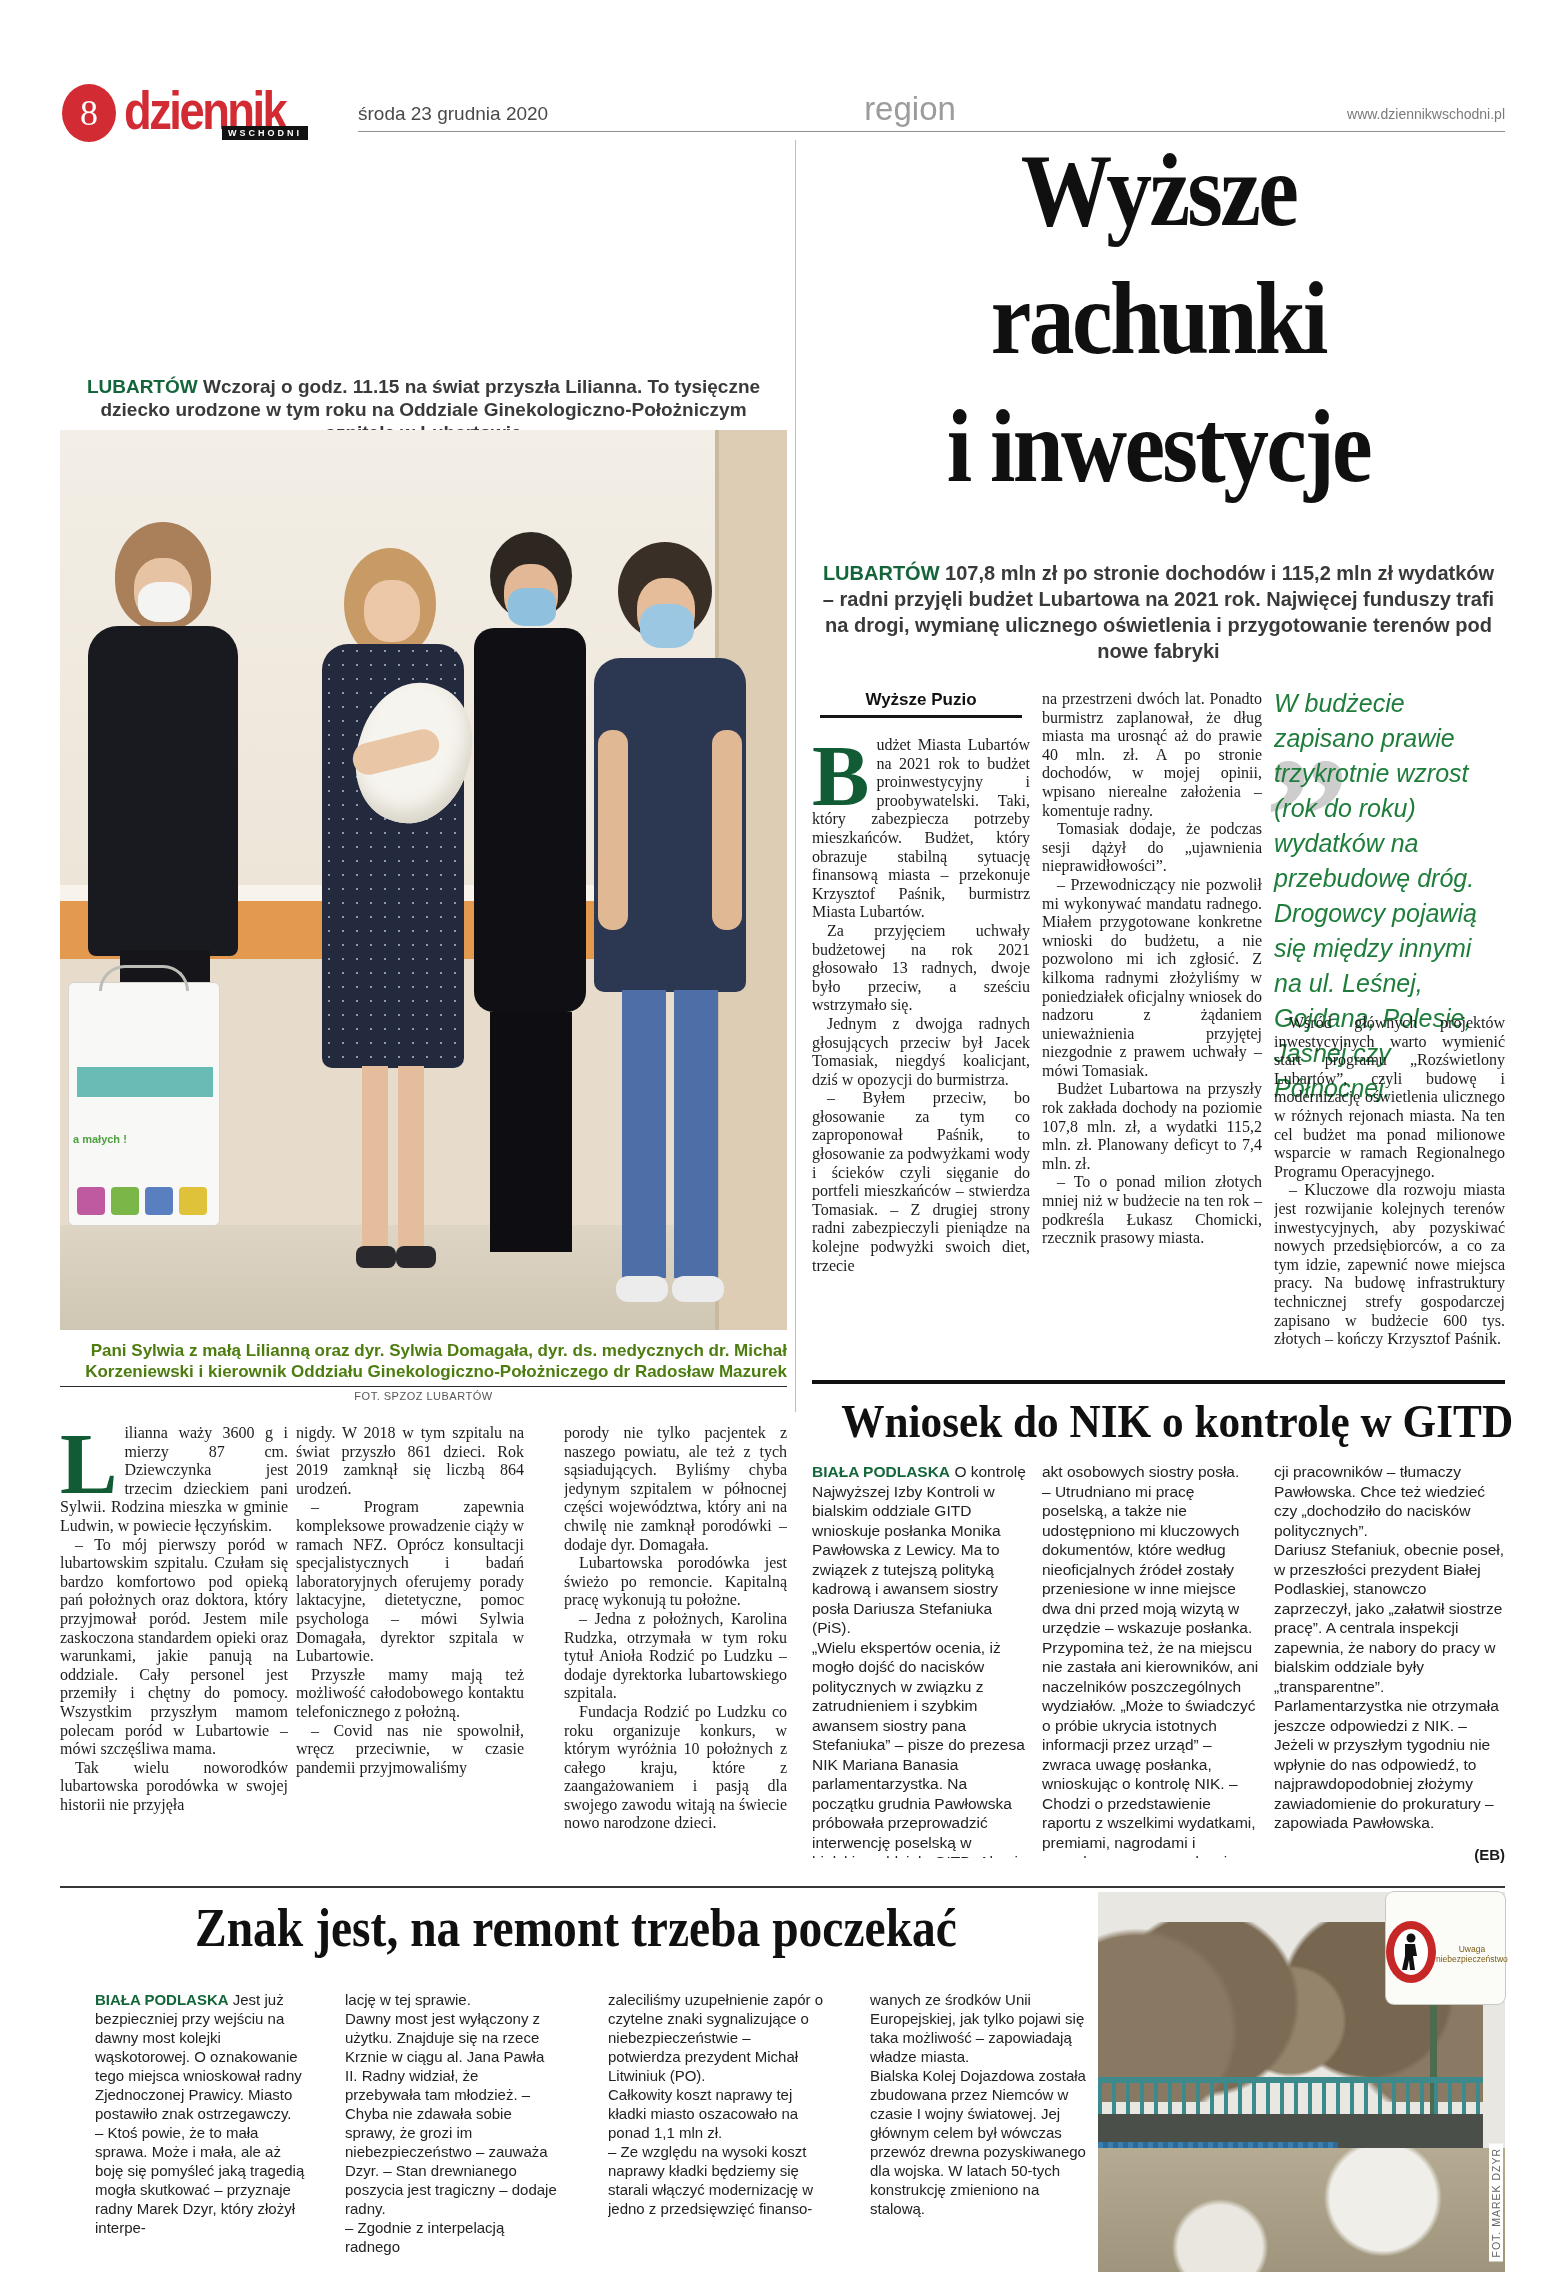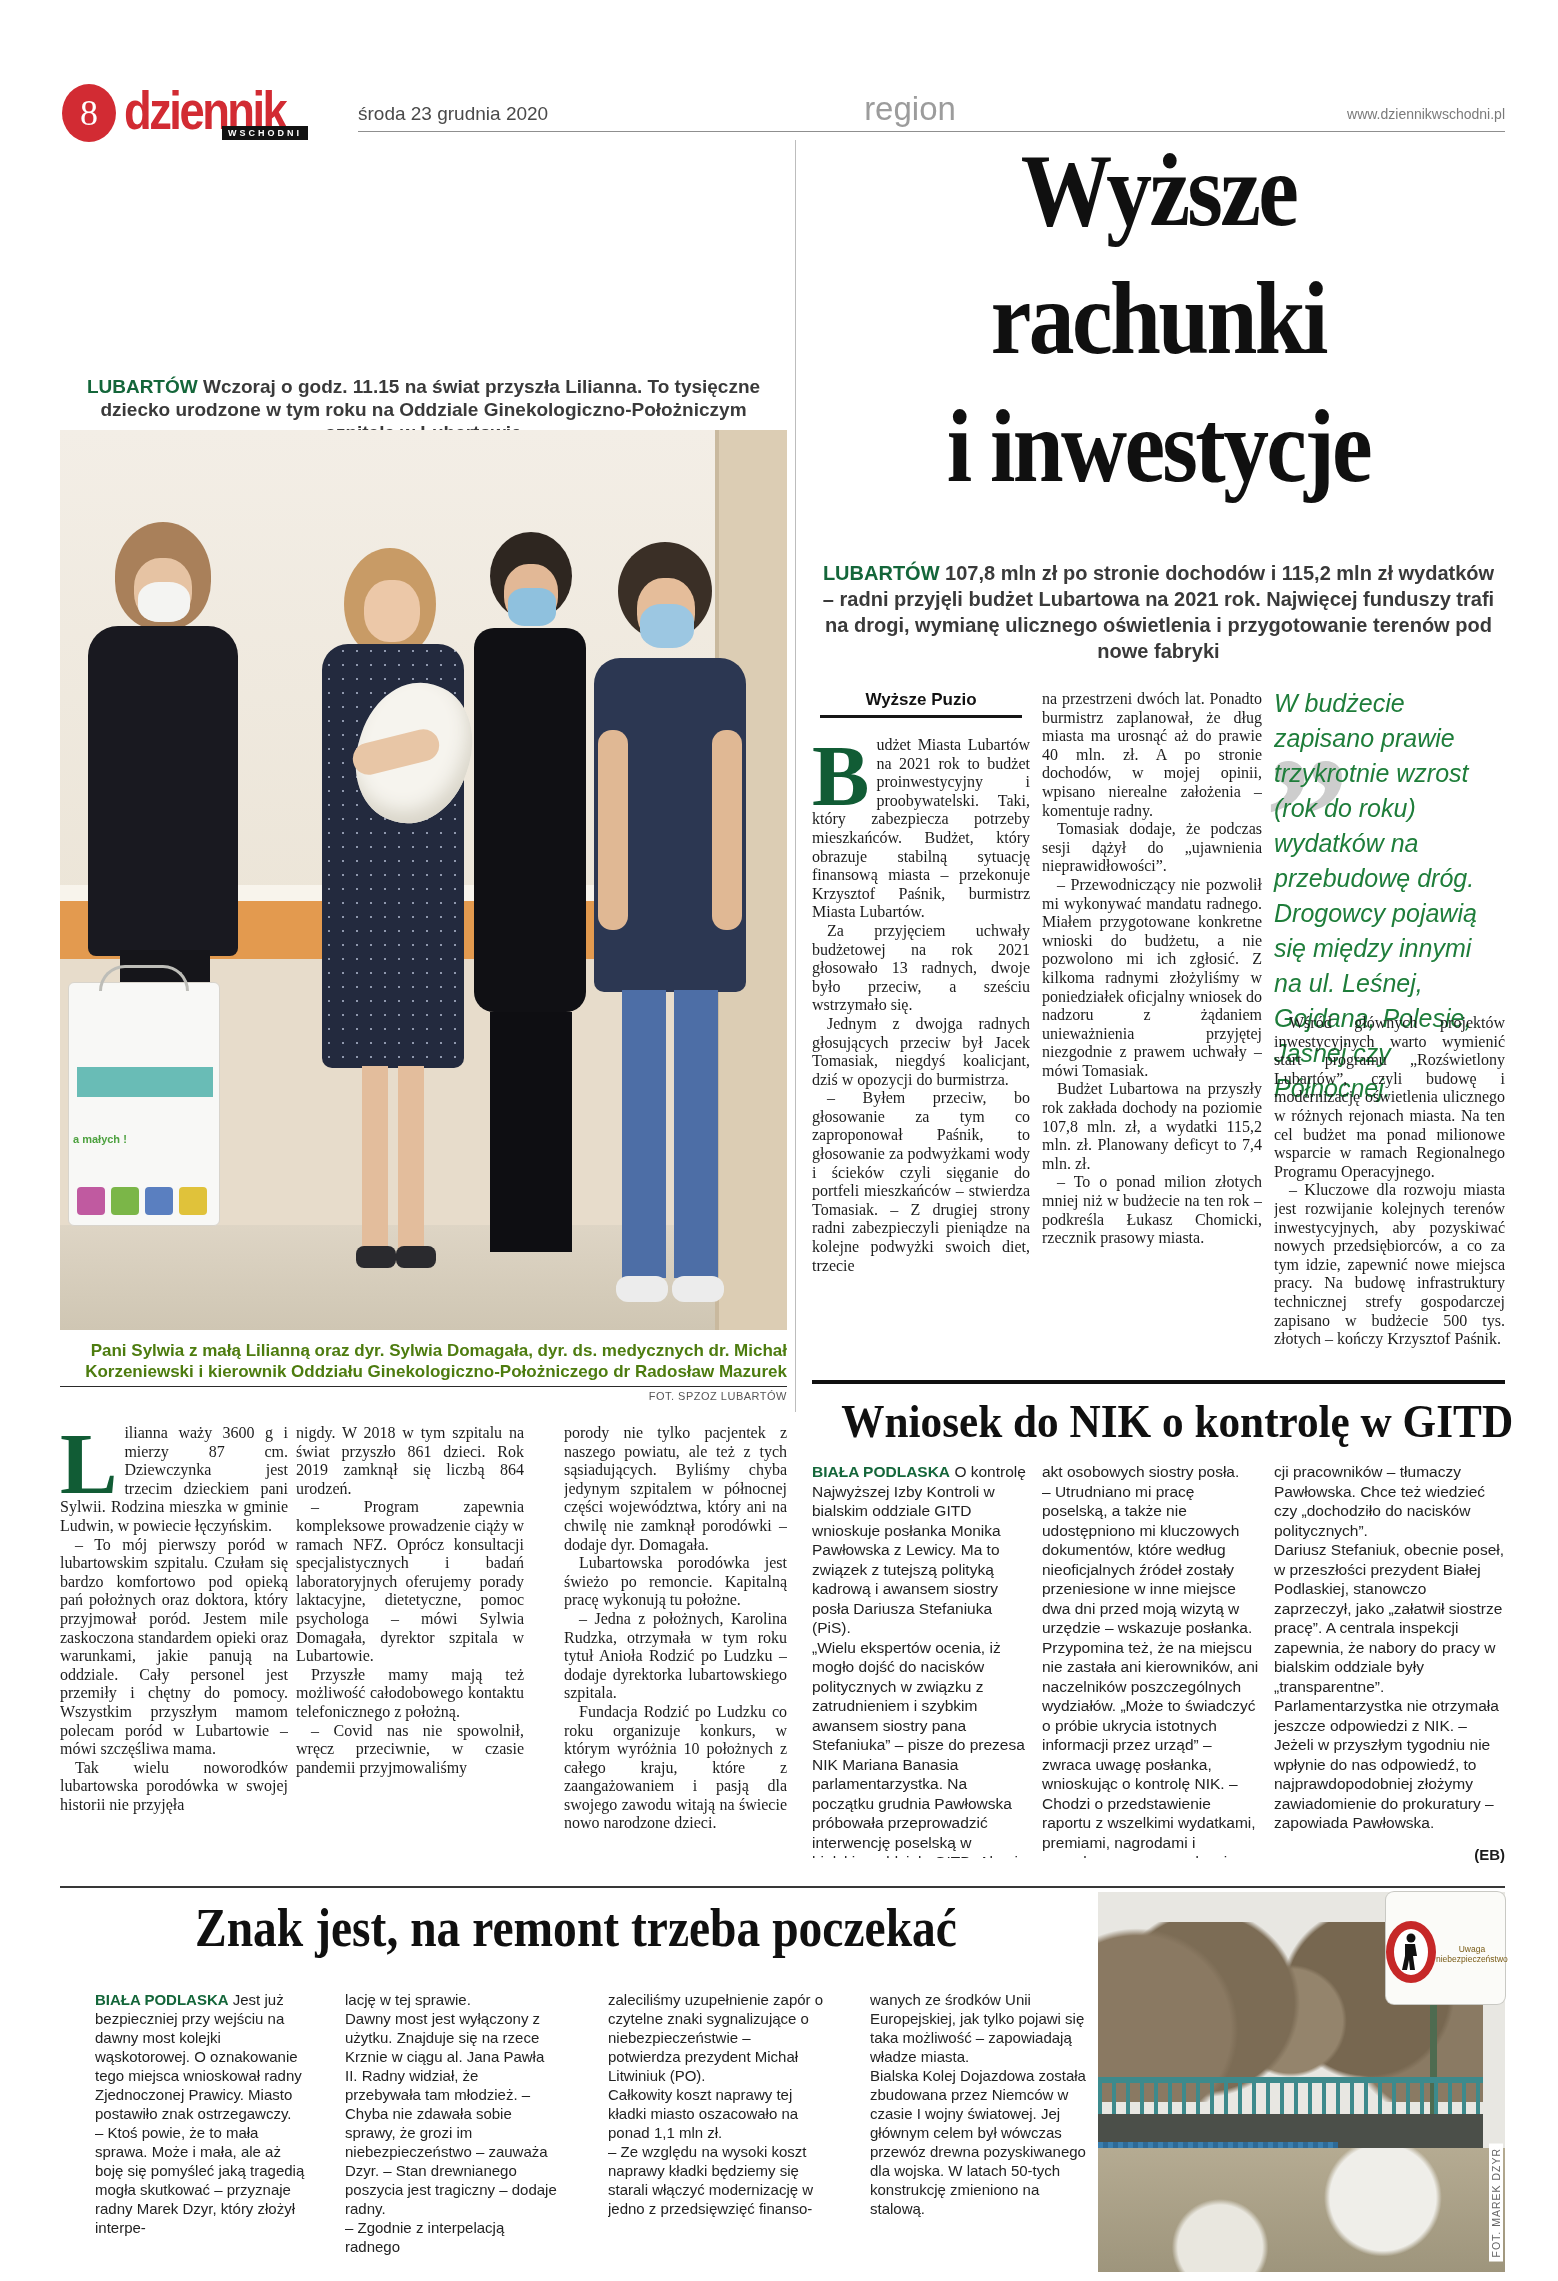--- a/index.html
+++ b/index.html
@@ -84,21 +84,21 @@
   .ph{position:absolute;}
   .wall-top{left:0;top:0;width:727px;height:470px;background:linear-gradient(#f3eee6,#ece5d8);}
   .stripe-w{left:0;top:455px;width:727px;height:16px;background:#f8f4ec;}
   .stripe-o{left:0;top:471px;width:727px;height:58px;background:#e39a4f;}
   .wall-low{left:0;top:529px;width:727px;height:266px;background:#e7dccb;}
   .floor{left:0;top:795px;width:727px;height:105px;background:linear-gradient(#ded5c5,#cfc6b3);}
   .doorcol{left:655px;top:0;width:72px;height:900px;background:#dccdb4;border-left:4px solid #c9b99e;}
 
   .caption-box{left:60px;top:1340px;width:727px;font-weight:700;font-size:17px;line-height:21px;color:#4d7c0f;text-align:right;}
   .credit-line{left:60px;top:1386px;width:727px;border-top:1px solid #2a2a2a;padding-top:3px;
-               text-align:right;font-size:11px;letter-spacing:.5px;color:#555;}
+               text-align:center;font-size:11px;letter-spacing:.5px;color:#555;}
 
   
   .ba-photo{left:1098px;top:1892px;width:407px;height:380px;overflow:hidden;background:#e8e7e2;}
   .sky{left:0;top:0;width:385px;height:200px;background:linear-gradient(#edecе8,#dcdad2);}
   .trees{left:0;top:30px;width:385px;height:180px;
     background:
       radial-gradient(circle at 10% 60%, #8a7962 0 26%, transparent 28%),
       radial-gradient(circle at 28% 45%, #7c6c55 0 30%, transparent 32%),
       radial-gradient(circle at 50% 55%, #94846c 0 24%, transparent 26%),
       radial-gradient(circle at 70% 40%, #776750 0 28%, transparent 30%),
@@ -251,21 +251,21 @@
       <p>Budżet Lubartowa na przyszły rok zakłada dochody na poziomie 107,8 mln. zł, a wydatki 115,2 mln. zł. Planowany deficyt to 7,4 mln. zł.</p>
       <p>– To o ponad milion złotych mniej niż w budżecie na ten rok – podkreśla Łukasz Chomicki, rzecznik prasowy miasta.</p>
     </div>
 
   <div class="abs ra-quote">
     <span class="quote-mark">„</span>
     <div class="quote-text">W budżecie zapisano prawie trzykrotnie wzrost (rok do roku) wydatków na przebudowę dróg. Drogowcy pojawią się między innymi na ul. Leśnej, Gojdana, Polesie, Jasnej czy Północnej.</div>
   </div>
   <div class="abs serif-col ra-col3 indent-all">
       <p>Wśród głównych projektów inwestycyjnych warto wymienić start programu „Rozświetlony Lubartów”, czyli budowę i modernizację oświetlenia ulicznego w różnych rejonach miasta. Na ten cel budżet ma ponad milionowe wsparcie w ramach Regionalnego Programu Operacyjnego.</p>
-      <p>– Kluczowe dla rozwoju miasta jest rozwijanie kolejnych terenów inwestycyjnych, aby pozyskiwać nowych przedsiębiorców, a co za tym idzie, zapewnić nowe miejsca pracy. Na budowę infrastruktury technicznej strefy gospodarczej zapisano w budżecie 500 tys. złotych – kończy Krzysztof Paśnik.</p>
+      <p>– Kluczowe dla rozwoju miasta jest rozwijanie kolejnych terenów inwestycyjnych, aby pozyskiwać nowych przedsiębiorców, a co za tym idzie, zapewnić nowe miejsca pracy. Na budowę infrastruktury technicznej strefy gospodarczej zapisano w budżecie 600 tys. złotych – kończy Krzysztof Paśnik.</p>
     </div>
 
   <div class="abs nik-rule"></div>
   <div class="abs serif-head nik-h">
     <span class="hl-line">Wniosek do NIK o kontrolę w GITD</span>
   </div>
   <div class="abs sans-col nik-col1">
     <p><span class="loc">BIAŁA PODLASKA</span>
       <span>O kontrolę Najwyższej Izby Kontroli w bialskim oddziale GITD wnioskuje posłanka Monika Pawłowska z Lewicy. Ma to związek z tutejszą polityką kadrową i awansem siostry posła Dariusza Stefaniuka (PiS).</span></p>
     <div>

